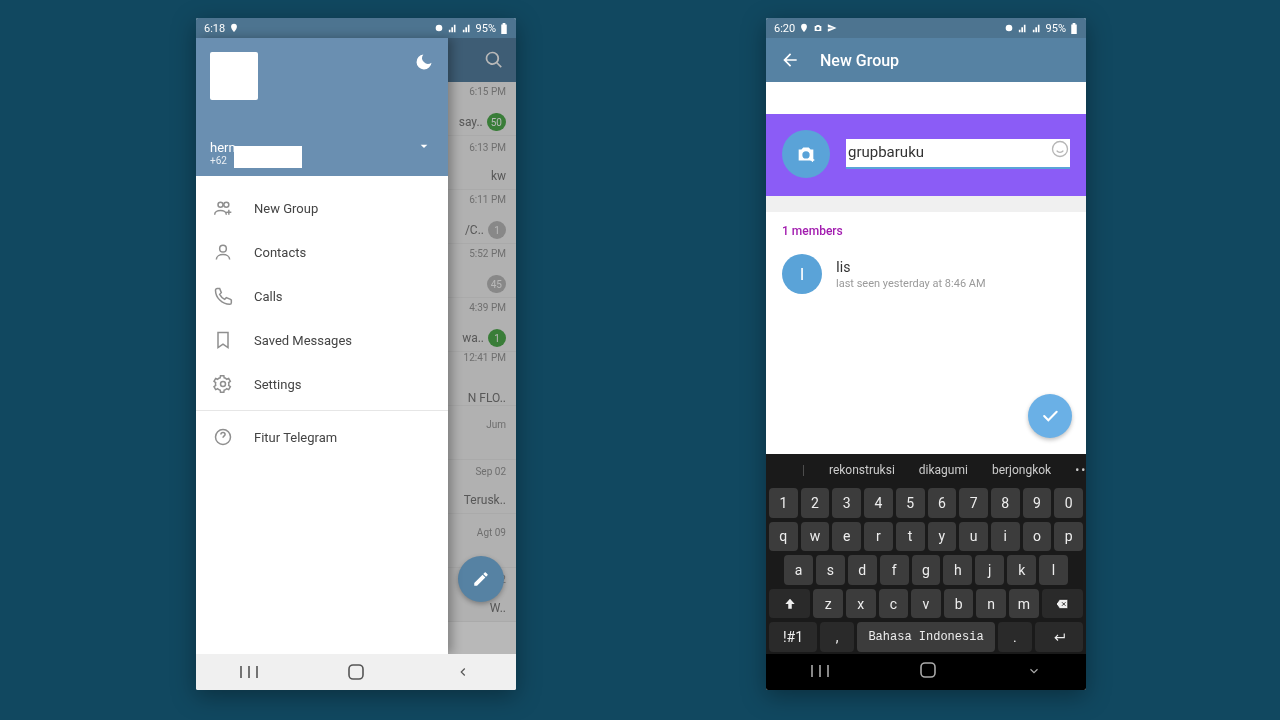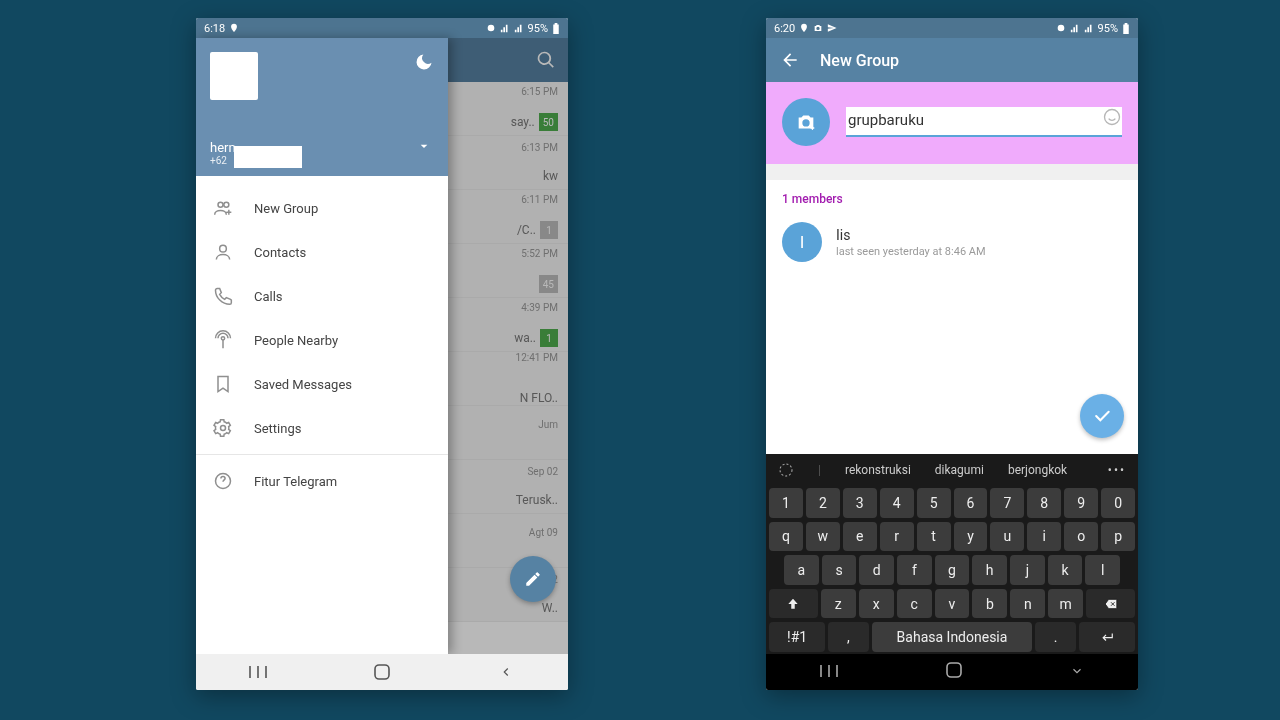--- a/index.html
+++ b/index.html
@@ -2,21 +2,21 @@
 <html><head>
 <meta charset="utf-8">
 <style>
   * { box-sizing: border-box; margin: 0; padding: 0; font-family: Roboto, Arial, sans-serif; }
   body {
     width: 1280px; height: 720px;
     background: #114860;
     position: relative; overflow: hidden;
   }
   .phone {
-    position: absolute; width: 372px; height: 672px;
+    position: absolute; width: 320px; height: 672px;
     background: #fff; border-radius: 2px; overflow: hidden;
     box-shadow: 0 6px 24px rgba(0,0,0,.35);
   }
   .phone.left { left: 196px; top: 18px; }
   .phone.right  { left: 766px; top: 18px; }
 
   
   .statusbar {
     height: 20px; background: #4d7490; color: #fff;
     display:flex; justify-content:space-between; align-items:center;
@@ -25,21 +25,21 @@
   .statusbar .sbi { display:flex; gap:4px; align-items:center;}
   .sbi svg{fill:#fff;}
 
   
   .appbar { height:44px; background:#5682a3; display:flex; align-items:center; justify-content:flex-end; padding:0 12px;}
   .chatlist { background:#f5f5f5;}
   .chatrow { height:54px; display:flex; align-items:center; justify-content:flex-end; padding:6px 10px 6px 50px; border-bottom:1px solid #ececec;}
   .chatrow .cinfo{display:flex; flex-direction:column; align-items:flex-end; gap:16px;}
   .chatrow .ctime{font-size:10px; color:#9a9a9a;}
   .chatrow .cpreview{font-size:12px; color:#7a7a7a; max-width:60px; overflow:hidden; white-space:nowrap; text-overflow:ellipsis;}
-  .badge{min-width:18px;height:18px;border-radius:0;background:#bdbdbd;color:#fff;font-size:10px;display:inline-flex;align-items:center;justify-content:center;padding:0 4px;}
+  .badge{min-width:18px;height:18px;border-radius:9px;background:#bdbdbd;color:#fff;font-size:10px;display:inline-flex;align-items:center;justify-content:center;padding:0 4px;}
   .badge.g{background:#4fae4e;}
   .shade{position:absolute;inset:0;background:rgba(0,0,0,.28);}
 
   
   .drawer{
     position:absolute; left:0; top:20px; bottom:36px; width:252px;
     background:#fff; box-shadow:4px 0 10px rgba(0,0,0,.3);
     display:flex; flex-direction:column;
   }
   .drawer-header{height:138px; background:#6a8fb1; position:relative; color:#fff; padding:14px;}
@@ -55,41 +55,41 @@
   .menu-item{display:flex;align-items:center;gap:20px;padding:11px 16px;font-size:13px;color:#444;cursor:pointer;}
   .menu-item .micon{width:22px;height:22px;display:flex;align-items:center;justify-content:center;color:#8f8f8f;}
   .divider{height:1px;background:#e6e6e6;margin:4px 0;}
   .fab{position:absolute; right:12px; bottom:52px; width:46px;height:46px;border-radius:23px;background:#5682a3;display:flex;align-items:center;justify-content:center;box-shadow:0 2px 5px rgba(0,0,0,.3);}
   
   .navbar{position:absolute;left:0;right:0;bottom:0;height:36px;background:#f0f0f0;display:flex;align-items:center;justify-content:space-around;}
   .navbar .nicon{width:20px;height:20px;color:#555;display:flex;align-items:center;justify-content:center;}
 
   
   .appbar2{height:44px;background:#5682a3;color:#fff;display:flex;align-items:center;gap:20px;padding:0 14px;font-size:16px;}
-  .ngsection{background:#f0abfc;padding:16px 16px 18px;display:flex;align-items:center;gap:16px;}
+  .ngsection{background:#8b5cf6;padding:16px 16px 18px;display:flex;align-items:center;gap:16px;margin-top:32px;}
   .photo-btn{width:48px;height:48px;border-radius:24px;background:#5aa3d8;display:flex;align-items:center;justify-content:center;}
   .inputline{flex:1;position:relative;}
   .inputline input{width:100%;border:none;border-bottom:2px solid #5aa3d8;font-size:15px;padding:4px 24px 6px 2px;outline:none;color:#333;}
   .emoji{position:absolute;right:0;top:0;}
   .sep{height:16px;background:#f0f0f0;}
   .members{padding:12px 16px 4px;}
   .members .mcount{color:#a21caf;font-size:12px;font-weight:500;}
   .member{display:flex;align-items:center;gap:14px;padding:12px 16px;}
   .member .mav{width:40px;height:40px;border-radius:20px;background:#5aa3d8;color:#fff;display:flex;align-items:center;justify-content:center;font-size:17px;}
   .member .mname{font-size:14px;color:#333;}
   .member .mseen{font-size:11px;color:#9a9a9a;margin-top:2px;}
   .fab2{position:absolute;right:14px;top:376px;width:44px;height:44px;border-radius:22px;background:#6ab0e6;display:flex;align-items:center;justify-content:center;box-shadow:0 2px 4px rgba(0,0,0,.25);}
   .keyboard{position:absolute;left:0;right:0;bottom:36px;height:200px;background:#1a1a1a;color:#ddd;display:flex;flex-direction:column;}
   .suggest{height:32px;display:flex;align-items:center;gap:24px;padding:0 12px;font-size:12px;color:#ccc;}
   .suggest .sdiv{color:#555;}
   .suggest .more{margin-left:auto;letter-spacing:2px;}
   .kbrow{display:flex;gap:3px;padding:2px 3px;flex:1;}
   .key{flex:1;background:#3c3c3c;border-radius:4px;display:flex;align-items:center;justify-content:center;font-size:14px;color:#eee;cursor:pointer;}
   .key.dark{background:#2a2a2a;}
-  .key.space{flex:4;font-size:14px;}
+  .key.space{flex:4;font-size:12px;font-family:Liberation Mono, monospace;}
   .kbrow.r2{padding-left:18px;padding-right:18px;}
   .navbar2{position:absolute;left:0;right:0;bottom:0;height:36px;background:#000;display:flex;align-items:center;justify-content:space-around;}
 </style>
 </head>
 <body>
 
 <div class="phone left">
   <div class="statusbar">
     <div class="sbi">
       <span>6:18</span>
@@ -253,29 +253,20 @@
           </span>
           <span>Contacts</span>
         </div>
         <div class="menu-item">
           <span class="micon">
             <svg width="20" height="20" viewBox="0 0 24 24" fill="none" stroke="currentColor" stroke-width="1.8">
               <path d="M22 17v3a2 2 0 01-2 2c-9 0-17-8-17-17a2 2 0 012-2h3l2 5-2 2a14 14 0 006 6l2-2 5 2z"></path>
             </svg>
           </span>
           <span>Calls</span>
-        </div>
-        <div class="menu-item">
-          <span class="micon">
-            <svg width="20" height="20" viewBox="0 0 24 24" fill="none" stroke="currentColor" stroke-width="1.8">
-              <circle cx="12" cy="10" r="2"></circle>
-              <path d="M6 10a6 6 0 0112 0M3 10a9 9 0 0118 0M12 12v10"></path>
-            </svg>
-          </span>
-          <span>People Nearby</span>
         </div>
         <div class="menu-item">
           <span class="micon">
             <svg width="20" height="20" viewBox="0 0 24 24" fill="none" stroke="currentColor" stroke-width="1.8">
               <path d="M6 3h12v18l-6-4-6 4z"></path>
             </svg>
           </span>
           <span>Saved Messages</span>
         </div>
         <div class="menu-item">

